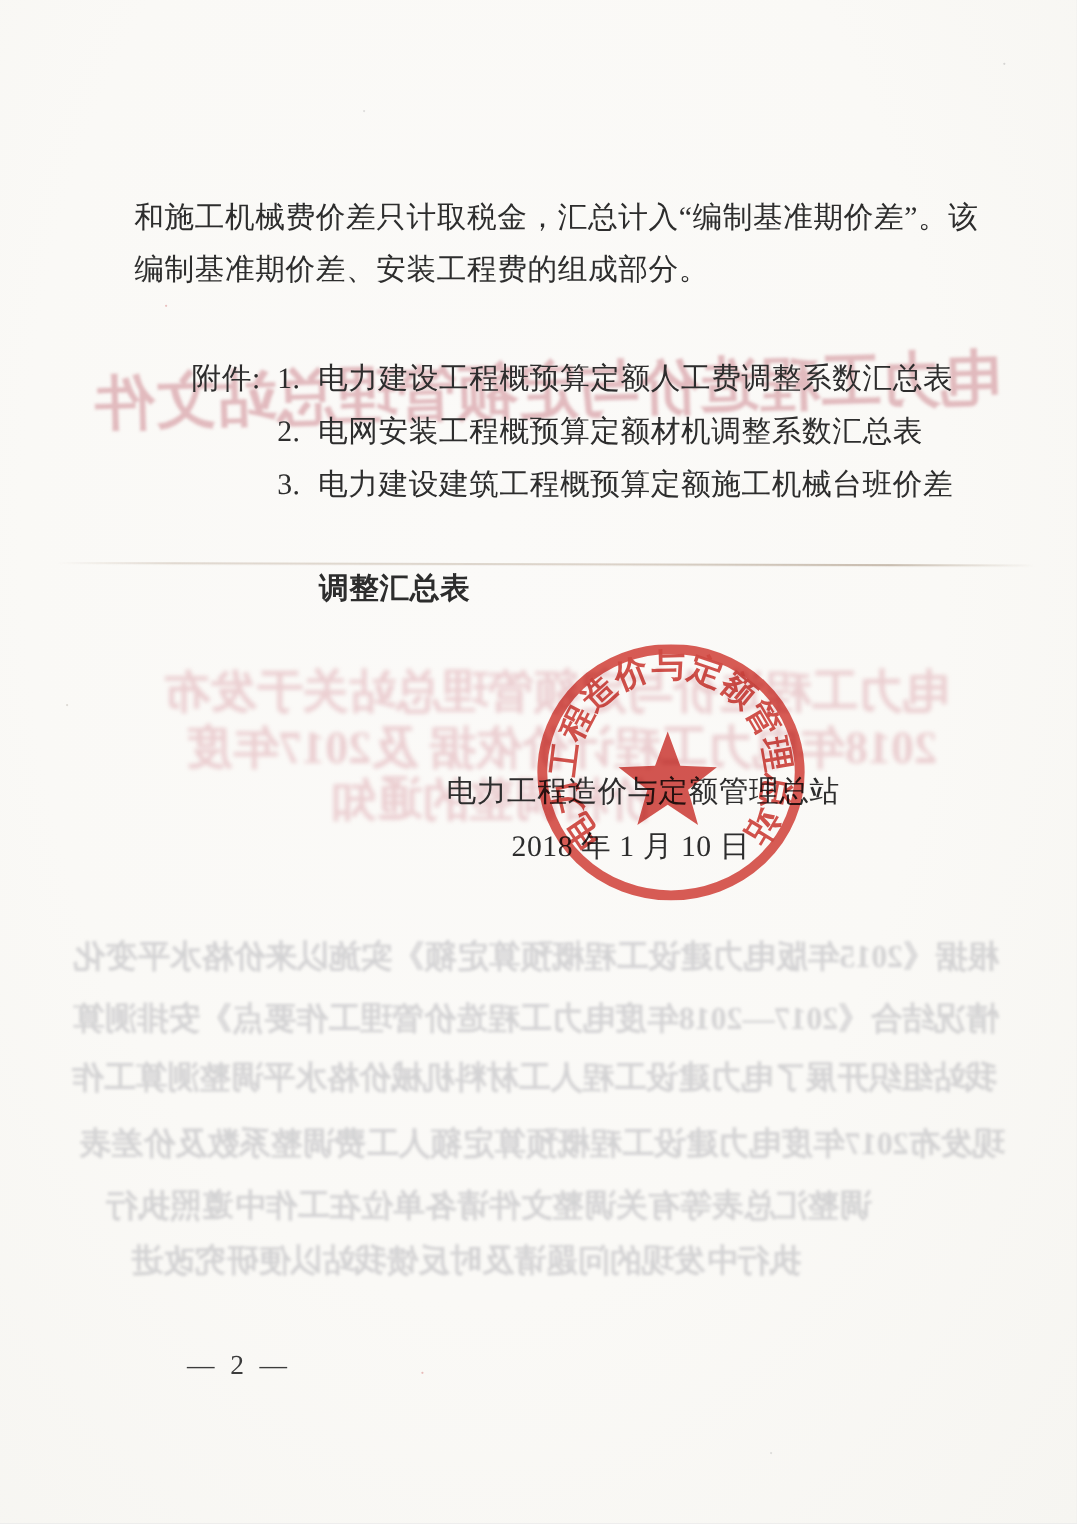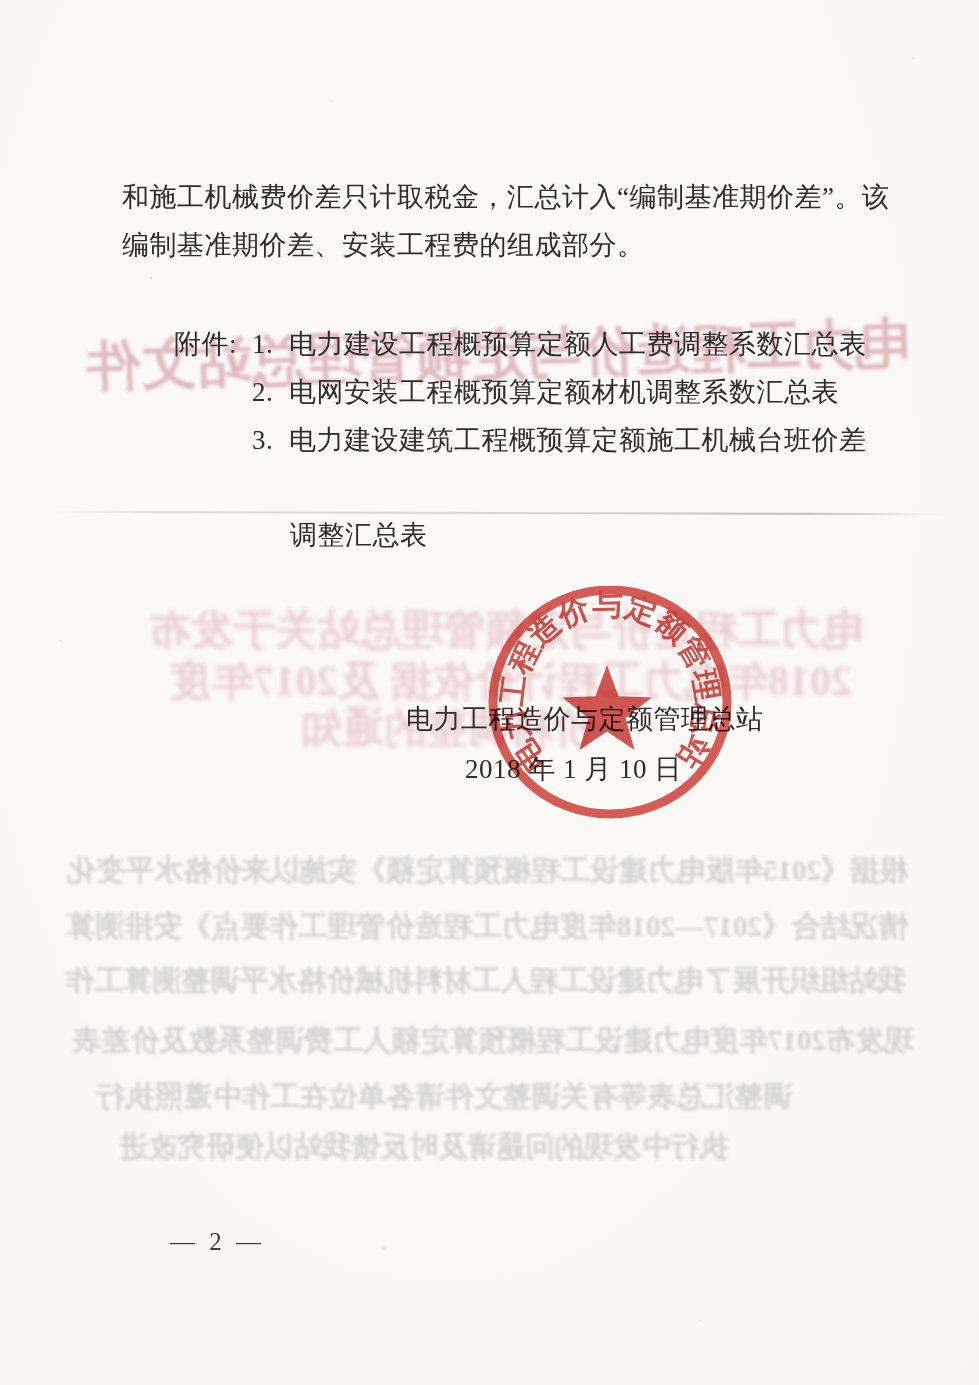--- a/index.html
+++ b/index.html
@@ -72,21 +72,21 @@
 
   <div class="txt" style="left:174px; top:328px;">
     <span class="att-label">附件:</span><span class="att-num">1.</span><span>电力建设工程概预算定额人工费调整系数汇总表</span>
   </div>
   <div class="txt" style="left:252px; top:376px;">
     <span class="att-num">2.</span><span>电网安装工程概预算定额材机调整系数汇总表</span>
   </div>
   <div class="txt" style="left:252px; top:424px;">
     <span class="att-num">3.</span><span>电力建设建筑工程概预算定额施工机械台班价差</span>
   </div>
-  <div class="txt" style="left:290px; top:519px;">调整汇总表</div>
+  <div class="txt" style="left:290px; top:519px;font-weight:bold;">调整汇总表</div>
 
   <div class="txt" style="left:406px; top:703px;">电力工程造价与定额管理总站</div>
   <div class="txt" style="left:465px; top:753px;">2018 年 1 月 10 日</div>
 
   <div class="txt pgnum" style="left:170px; top:1226px;">— 2 —</div>
 
   <svg class="seal-svg" width="244" height="234" viewBox="0 0 244 234">
     <ellipse cx="122" cy="116" rx="117" ry="112" fill="none" stroke="#d5413a" stroke-width="9" opacity="0.93"></ellipse>
     <polygon points="119,79 130.5,110.2 163.7,111.5 137.5,132 146.6,164 119,145.5 91.4,164 100.5,132 74.3,111.5 107.5,110.2" fill="#cf3a34" opacity="0.93"></polygon>
     <defs>

